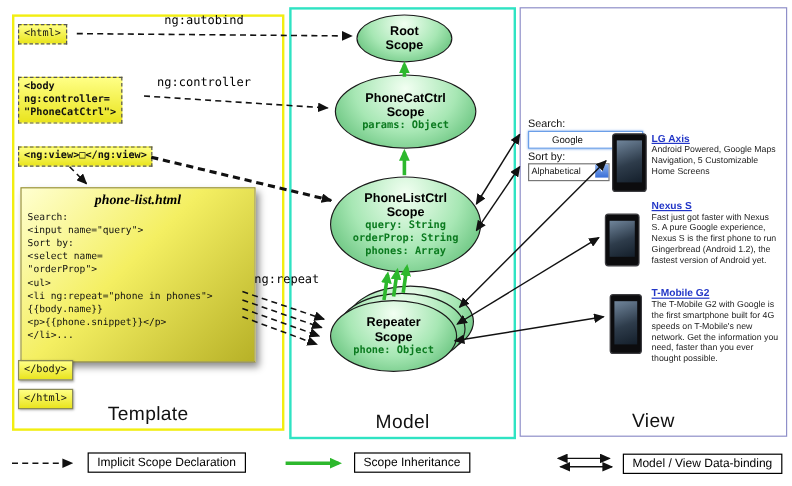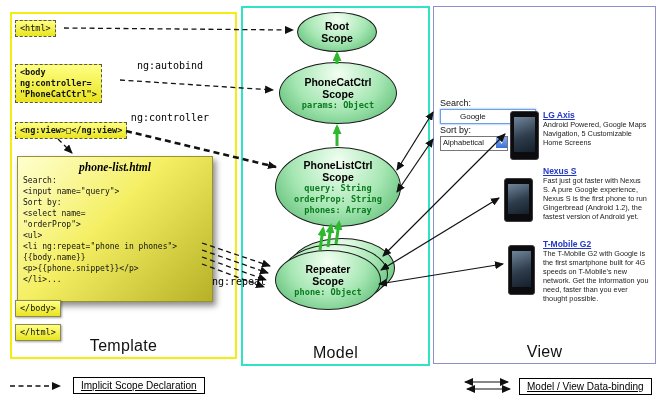--- a/index.html
+++ b/index.html
@@ -105,33 +105,33 @@
 
   
   #arrows-layer { position:absolute; left:0; top:0; z-index:10; pointer-events:none; }
   .dash  { stroke:#111; stroke-width:1.3; stroke-dasharray:5 3.5; }
   .dashbold { stroke:#111; stroke-width:2.6; stroke-dasharray:6 4; }
   .green { stroke:#2db82d; stroke-width:3; }
   .solid { stroke:#111; stroke-width:1.2; }
 
   .arrow-label {
     position:absolute; z-index:11; font-family:"DejaVu Sans Mono", monospace;
-    font-size:10px; color:#000; text-align:center;margin-top:48px;
+    font-size:10px; color:#000; text-align:center;
   }
   #lbl-autobind   { left:120px; top:12px;  width:100px; }
   #lbl-controller { left:122px; top:64px;  width:96px; }
   #lbl-viewroute  { left:128px; top:119px; width:112px; font-weight:bold; font-size:10.5px; }
   #lbl-repeat     { left:206px; top:228px; width:66px; }
 
   
   .legend-group { position:absolute; top:377px; display:flex; align-items:center; gap:3px; z-index:12; }
   #lg1 { left:8px; } #lg2 { left:236px; } #lg3 { left:458px; }
   .legend-box {
     border:1.5px solid #000; background:#fff; font-size:10px; color:#000;
-    padding:2px 7px; white-space:nowrap;text-decoration:underline;
+    padding:2px 7px; white-space:nowrap;
   }
 </style>
 </head>
 <body>
 
 <div class="canvas">
 
   <div id="template-panel" class="panel">
     <div class="tag mono" id="tag-html-open">&lt;html&gt;</div>
     <div class="tag mono bold" id="tag-body-open">&lt;body
@@ -254,20 +254,26 @@
     <line x1="381" y1="270" x2="499" y2="198" class="solid" marker-start="url(#mB)" marker-end="url(#mB)"></line>
     <line x1="379" y1="284" x2="503" y2="264" class="solid" marker-start="url(#mB)" marker-end="url(#mB)"></line>
   </svg>
 
   <div class="legend-group" id="lg1">
     <svg width="62" height="14">
       <line x1="2" y1="7" x2="52" y2="7" class="dash" marker-end="url(#mB)"></line>
     </svg>
     <div class="legend-box">Implicit Scope Declaration</div>
   </div>
+  <div class="legend-group" id="lg2">
+    <svg width="56" height="14">
+      <line x1="2" y1="7" x2="46" y2="7" class="green" marker-end="url(#mG)"></line>
+    </svg>
+    <div class="legend-box">Scope Inheritance</div>
+  </div>
   <div class="legend-group" id="lg3">
     <svg width="58" height="18">
       <line x1="7" y1="5" x2="50" y2="5" class="solid" marker-start="url(#mB)" marker-end="url(#mB)"></line>
       <line x1="9" y1="12" x2="52" y2="12" class="solid" marker-start="url(#mB)" marker-end="url(#mB)"></line>
     </svg>
     <div class="legend-box">Model / View Data-binding</div>
   </div>
 
 </div>
 

